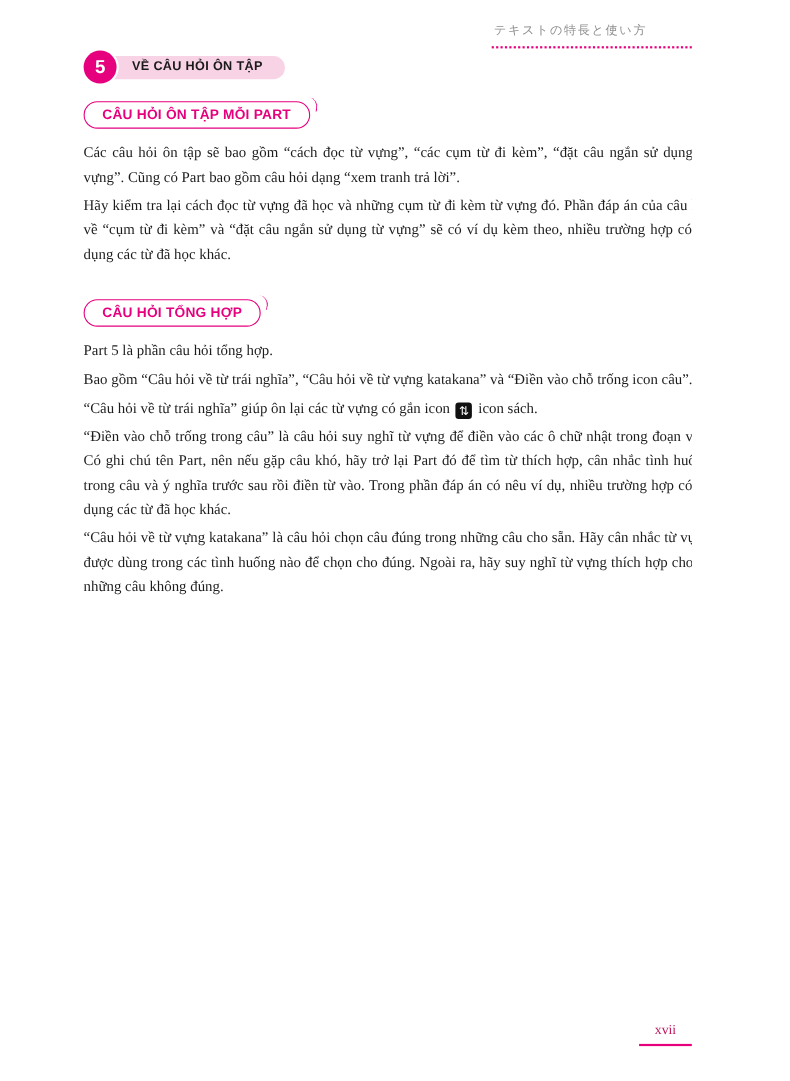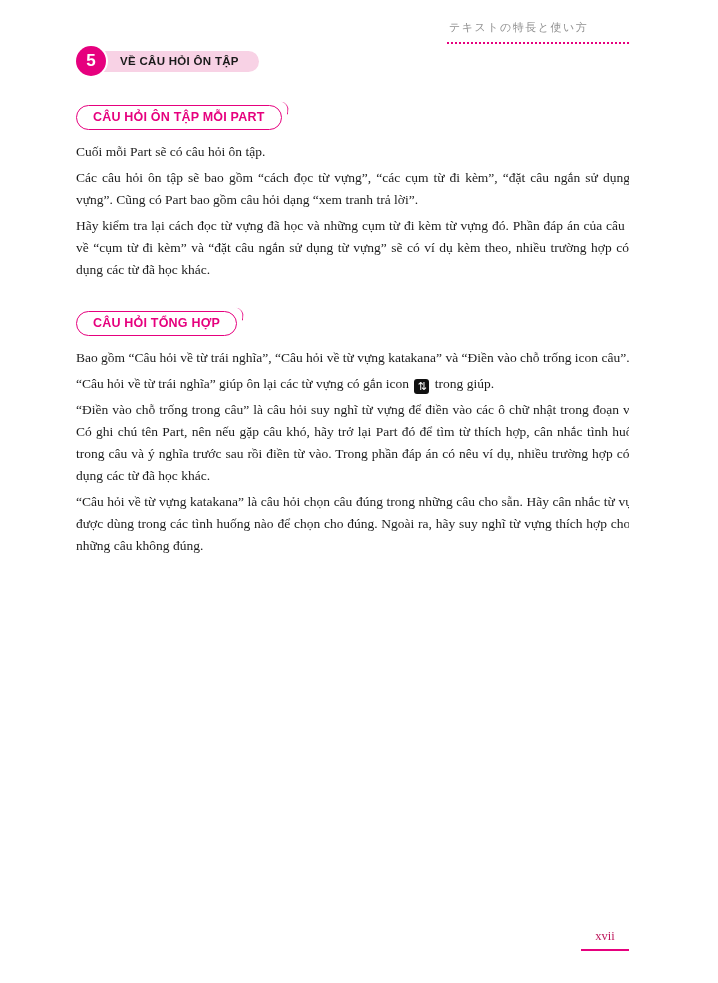--- a/index.html
+++ b/index.html
@@ -59,21 +59,21 @@
     font-family:"Liberation Sans", sans-serif;
     font-size:11.5px;font-weight:bold;
     letter-spacing:.3px;
     color:#1a1a1a;
     white-space:nowrap;
   }
 
   
   .content{
     position:absolute;
-    top:105px;left:76px;
+    top:92px;left:76px;
     width:570px;
   }
 
   .bubble{
     display:inline-block;
     position:relative;
     border:1.4px solid var(--accent);
     border-radius:13px;
     padding:4px 16px 5px 16px;
     color:var(--accent);
@@ -140,30 +140,30 @@
     <div class="num-circle">5</div>
     <div class="title-pill">VỀ CÂU HỎI ÔN TẬP</div>
   </div>
 
   <div class="content">
 
     <div class="bubble">
       <span>CÂU HỎI ÔN TẬP MỖI PART</span>
     </div>
 
-    <p>Cuối mỗi Part sẽ có câu hỏi ôn tập.</p>
     <p>Các câu hỏi ôn tập sẽ bao gồm “cách đọc từ vựng”, “các cụm từ đi kèm”, “đặt câu ngắn sử dụng từ vựng”. Cũng có Part bao gồm câu hỏi dạng “xem tranh trả lời”.</p>
     <p>Hãy kiểm tra lại cách đọc từ vựng đã học và những cụm từ đi kèm từ vựng đó. Phần đáp án của câu hỏi về “cụm từ đi kèm” và “đặt câu ngắn sử dụng từ vựng” sẽ có ví dụ kèm theo, nhiều trường hợp có sử dụng các từ đã học khác.</p>
 
     <div class="bubble gap-before">
       <span>CÂU HỎI TỔNG HỢP</span>
     </div>
 
+    <p>Part 5 là phần câu hỏi tổng hợp.</p>
     <p>Bao gồm “Câu hỏi về từ trái nghĩa”, “Câu hỏi về từ vựng katakana” và “Điền vào chỗ trống icon câu”.</p>
-    <p><span>“Câu hỏi về từ trái nghĩa” giúp ôn lại các từ vựng có gắn icon </span><span class="inline-icon">⇅</span><span> trong giúp.</span></p>
+    <p><span>“Câu hỏi về từ trái nghĩa” giúp ôn lại các từ vựng có gắn icon </span><span class="inline-icon">⇅</span><span> icon sách.</span></p>
     <p>“Điền vào chỗ trống trong câu” là câu hỏi suy nghĩ từ vựng để điền vào các ô chữ nhật trong đoạn văn. Có ghi chú tên Part, nên nếu gặp câu khó, hãy trở lại Part đó để tìm từ thích hợp, cân nhắc tình huống trong câu và ý nghĩa trước sau rồi điền từ vào. Trong phần đáp án có nêu ví dụ, nhiều trường hợp có sử dụng các từ đã học khác.</p>
     <p>“Câu hỏi về từ vựng katakana” là câu hỏi chọn câu đúng trong những câu cho sẵn. Hãy cân nhắc từ vựng được dùng trong các tình huống nào để chọn cho đúng. Ngoài ra, hãy suy nghĩ từ vựng thích hợp cho cả những câu không đúng.</p>
 
   </div>
 
   <div class="footer">
     <span>xvii</span>
   </div>
 
 </div>

